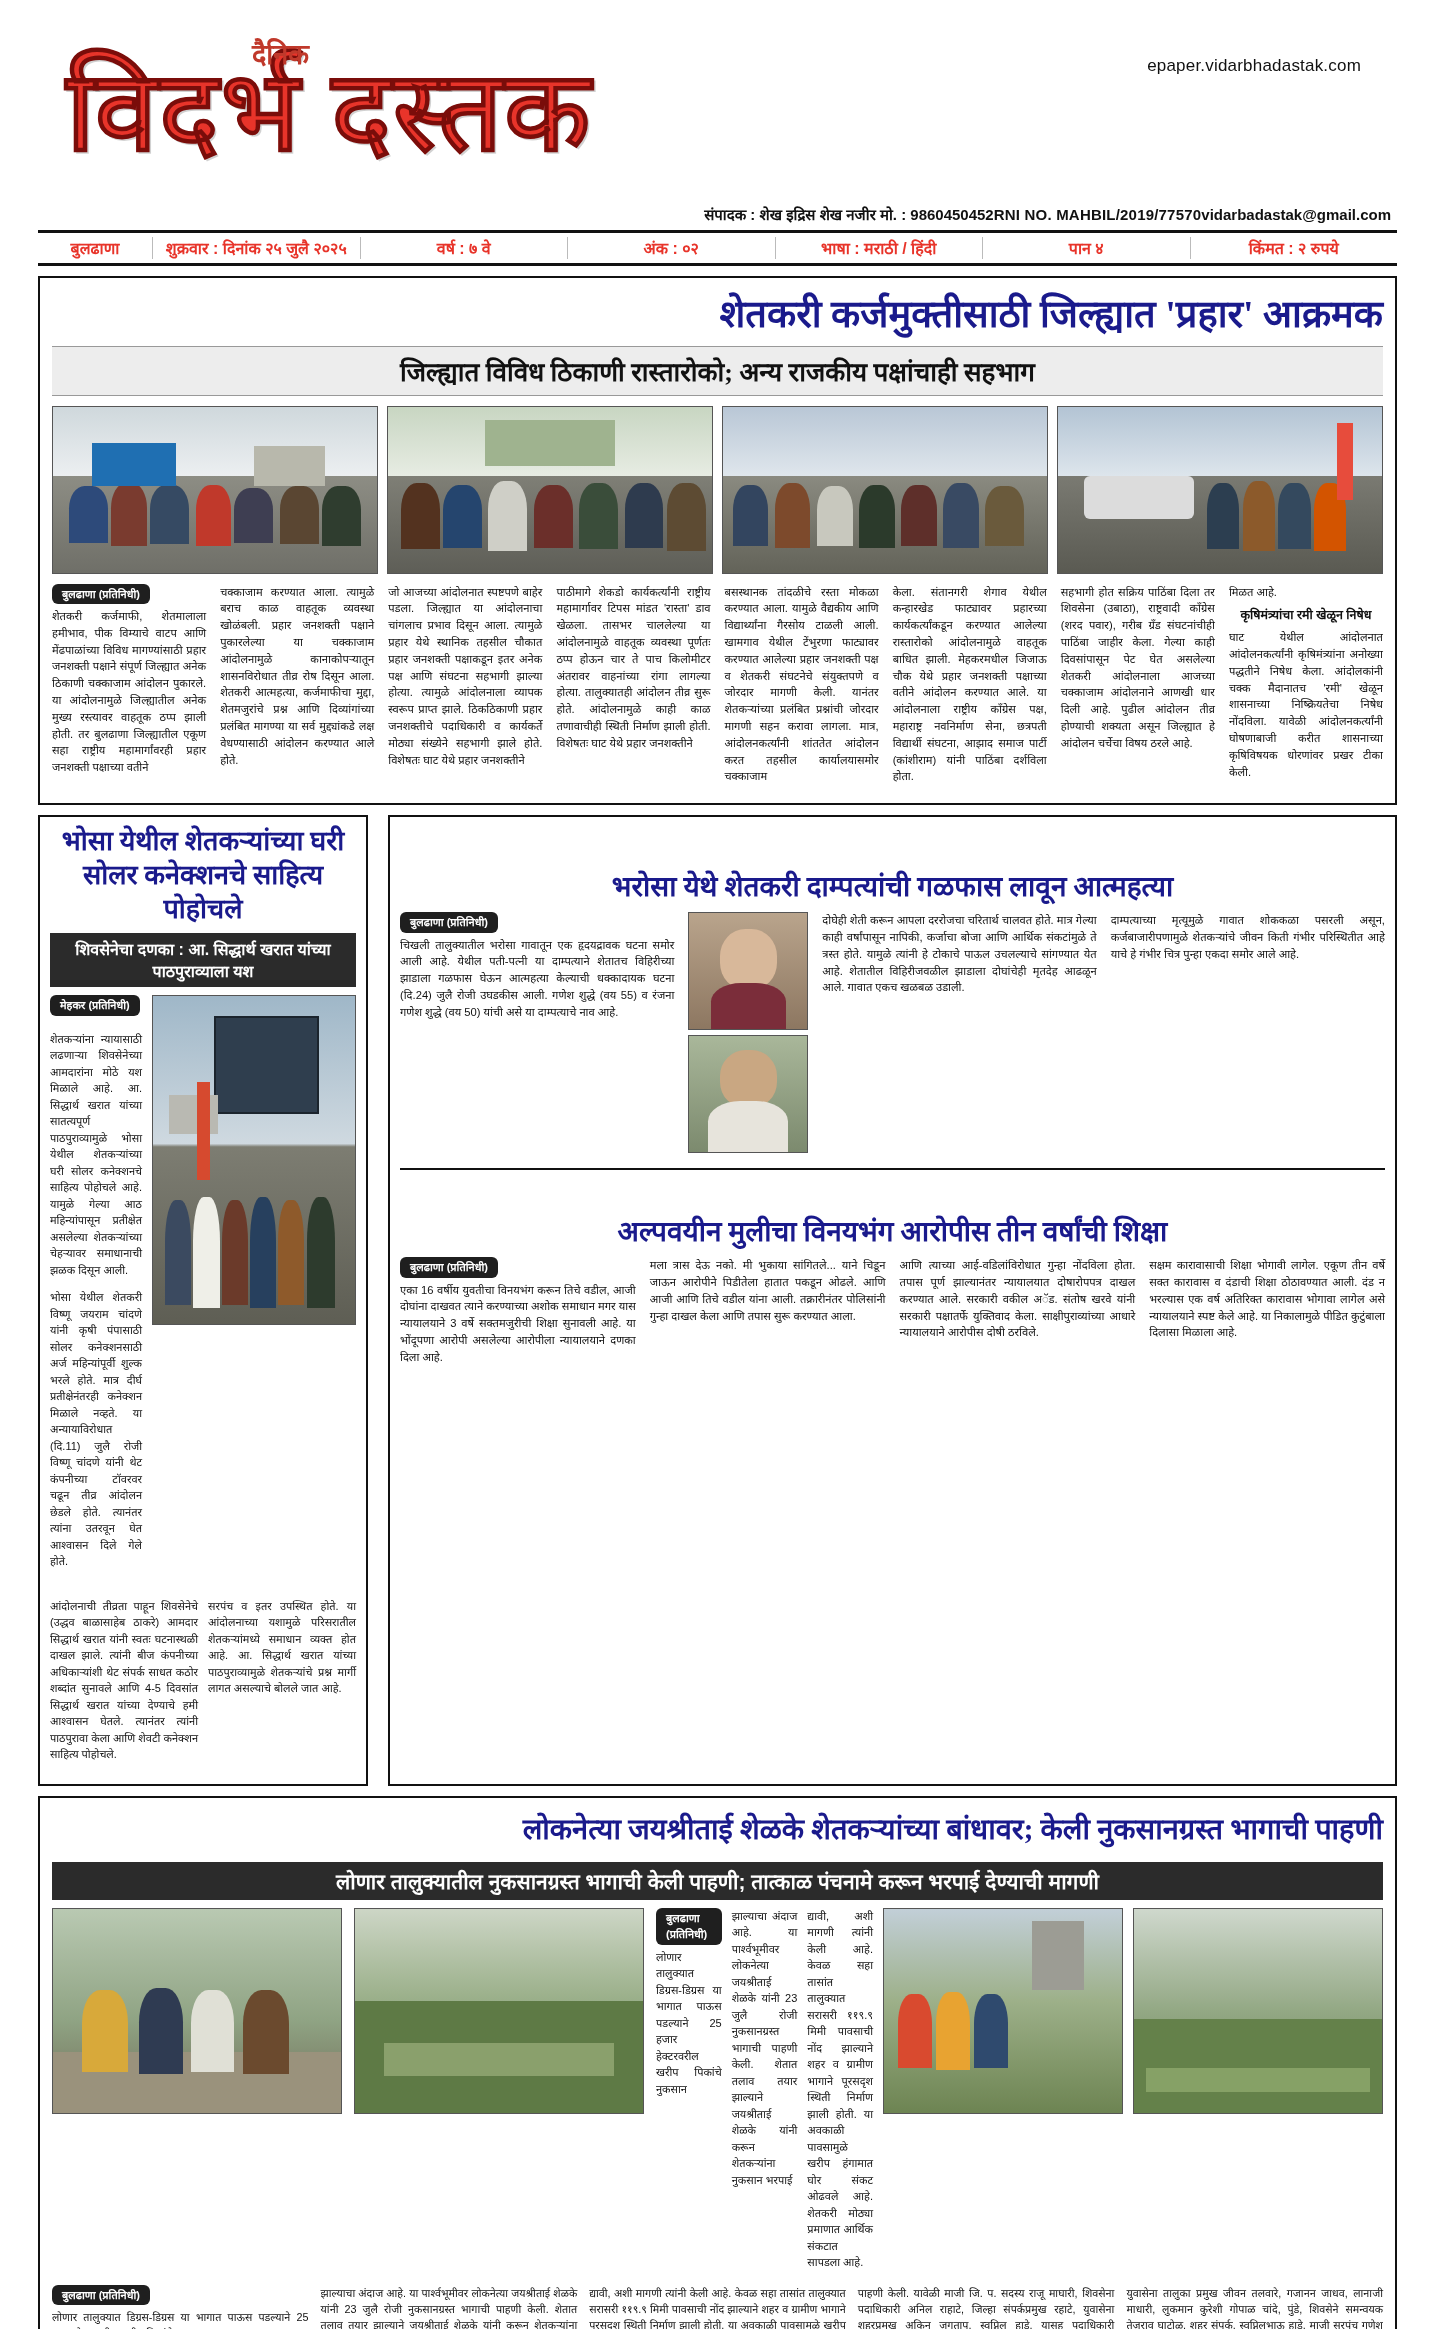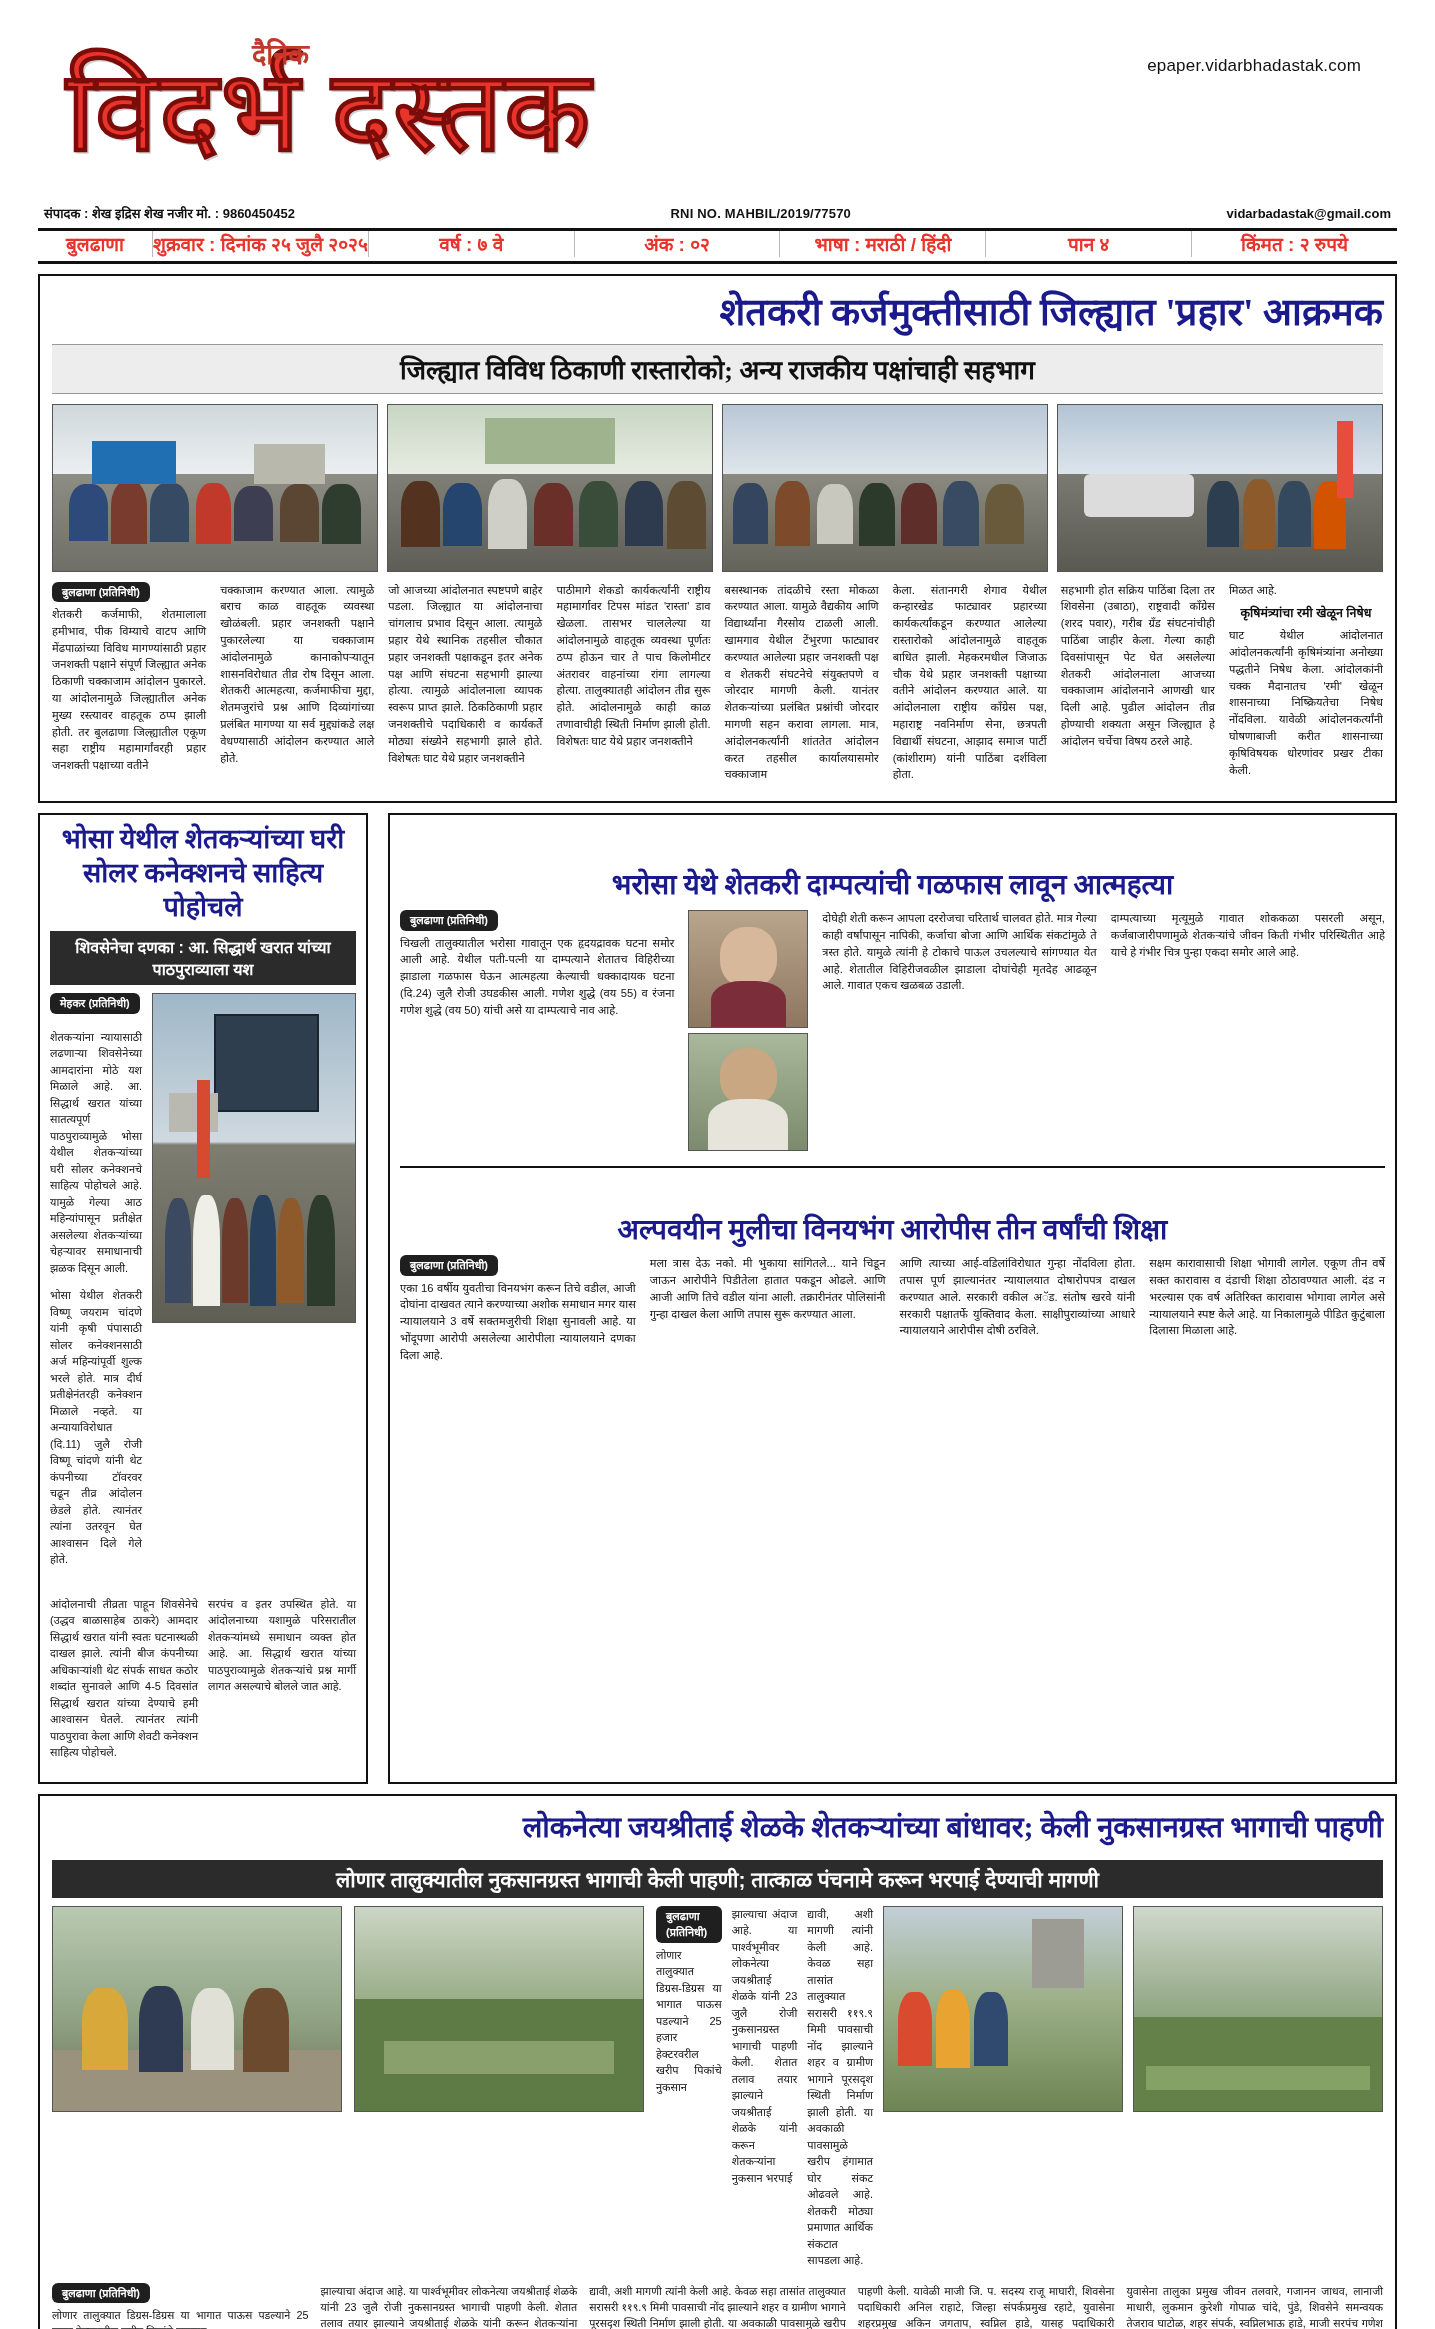--- a/index.html
+++ b/index.html
@@ -58,37 +58,37 @@
     letter-spacing: 2px;
     -webkit-text-stroke: 1px #7a0d0a;
     text-shadow: 2px 2px 0 rgba(0,0,0,.18);
     padding-left: 10px;
     padding-top: 22px;
   }
 
   
   .info-row {
     display: flex;
-    justify-content: space-between;
+    justify-content: flex-end;
     align-items: center;
-    font-size: 13px;
+    font-size: 15px;
     padding: 4px 6px 6px 6px;
     border-bottom: 2px solid #111;
   }
   .info-row .editor { font-weight: bold; }
   .info-row .rni { font-weight: bold; letter-spacing: .2px; }
   .info-row .mail { font-weight: bold; }
 
   .strip {
     display: flex;
-    align-items: flex-start;
+    align-items: center;
     border-bottom: 3px solid #111;
     border-top: 1px solid #111;
     height: 34px;
-    font-size: 19px;
+    font-size: 16px;
   }
   .strip .cell {
     flex: 1;
     display: flex;
     align-items: center;
     justify-content: center;
     color: #e8342a;
     font-weight: bold;
     border-right: 1px solid #bbb;
     white-space: nowrap;

